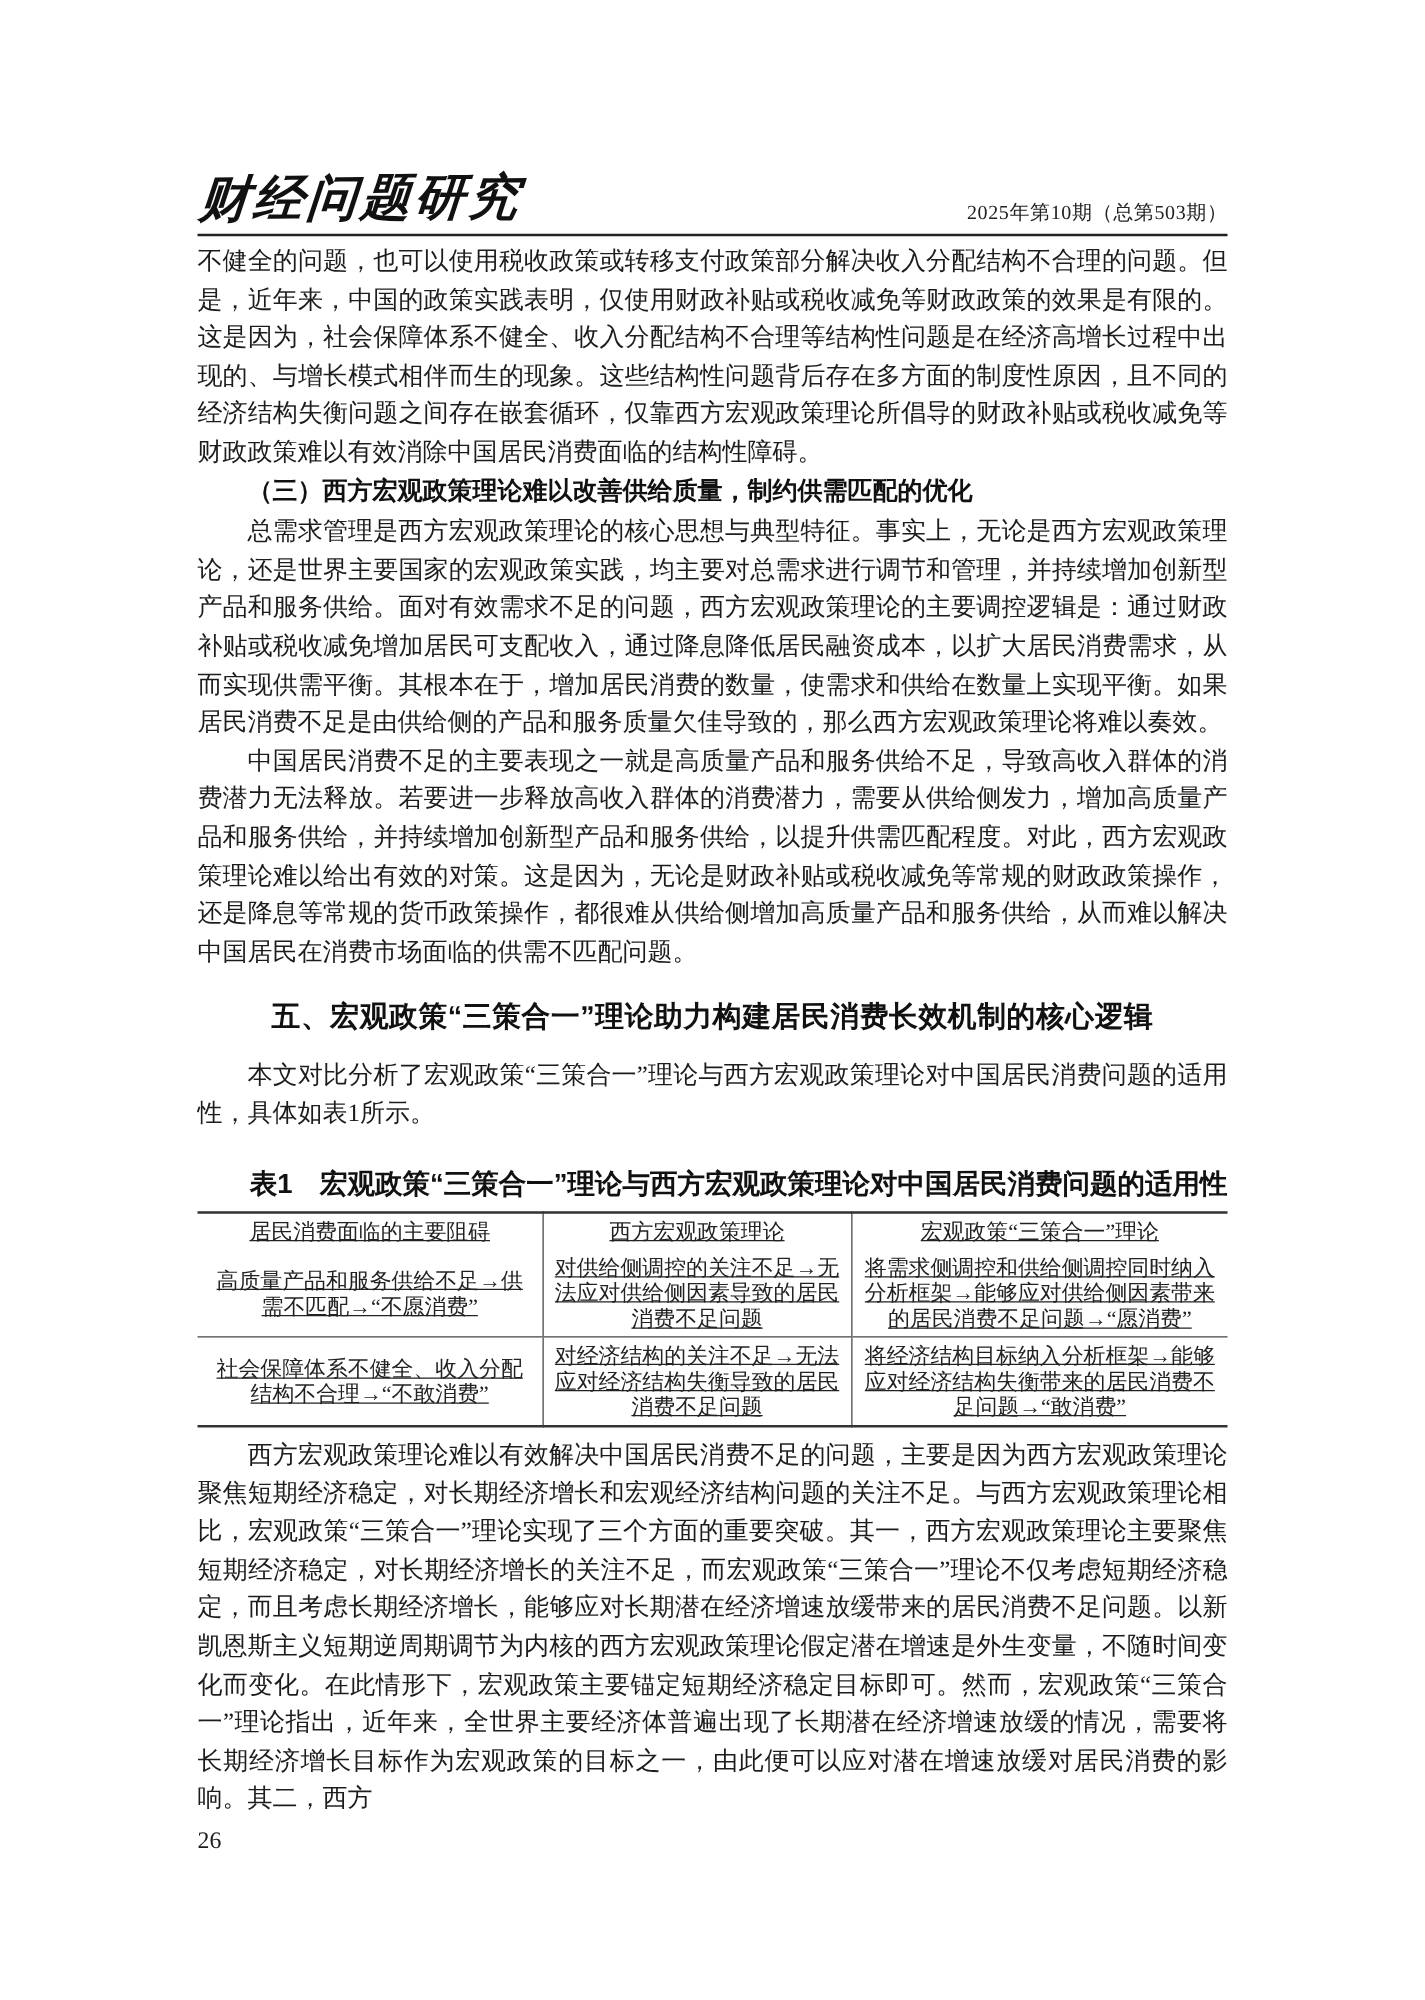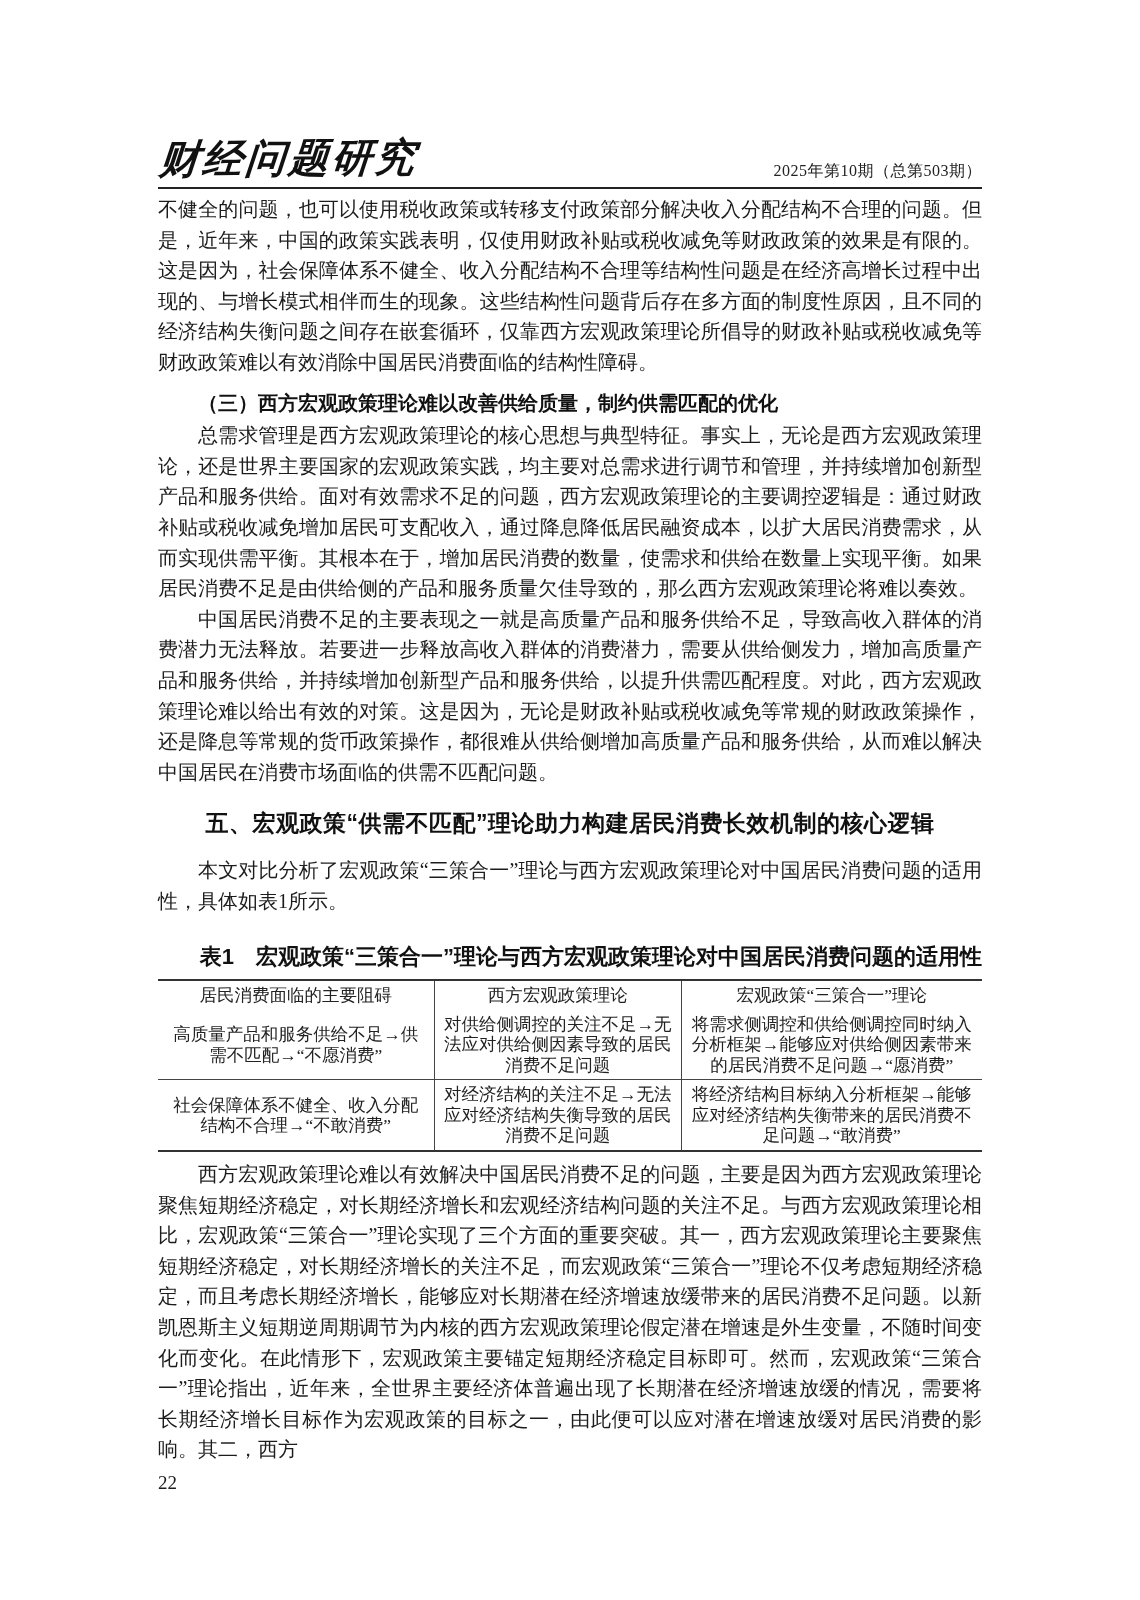--- a/index.html
+++ b/index.html
@@ -41,21 +41,21 @@
     font-size: 20px; line-height: 30.6px;
     text-align: justify; text-justify: inter-ideograph;
     text-indent: 2em;
     color: #1c1c1c;
   }
   .body-para.no-indent { text-indent: 0; }
   .subsection-heading {
     font-family: "Liberation Sans", sans-serif;
     font-size: 20px; font-weight: bold; line-height: 30.6px;
     text-indent: 2em; color: #111;
-    margin-top: 10px; margin-bottom: 2px;
+    margin-top: 0; margin-bottom: 2px;
   }
   .section-heading {
     font-family: "Liberation Sans", sans-serif;
     font-size: 23px; font-weight: bold; text-align: center;
     color: #111;
     margin-top: 21px; margin-bottom: 16px;
     letter-spacing: 0.5px;
   }
   
   .table-caption {
@@ -71,20 +71,21 @@
     border-bottom: 2.5px solid #333;
     font-size: 17.5px; line-height: 20.5px;
     color: #222;
     table-layout: fixed;
   }
   table.comparison-table th,
   table.comparison-table td {
     text-align: center; vertical-align: middle;
     font-weight: normal;
     padding: 4px 8px;
+    text-decoration: underline;
   }
   table.comparison-table th { padding: 4px 8px; }
   table.comparison-table tr { border-bottom: 1.5px solid #444; }
   table.comparison-table tr:last-child { border-bottom: none; }
   table.comparison-table th + th,
   table.comparison-table td + td { border-left: 1.5px solid #444; }
   col.c1 { width: 33.5%; }
   col.c2 { width: 30.0%; }
   col.c3 { width: 36.5%; }
   .after-table { margin-top: 7px; }
@@ -108,21 +109,21 @@
 
   <main>
     <p class="body-para no-indent">不健全的问题，也可以使用税收政策或转移支付政策部分解决收入分配结构不合理的问题。但是，近年来，中国的政策实践表明，仅使用财政补贴或税收减免等财政政策的效果是有限的。这是因为，社会保障体系不健全、收入分配结构不合理等结构性问题是在经济高增长过程中出现的、与增长模式相伴而生的现象。这些结构性问题背后存在多方面的制度性原因，且不同的经济结构失衡问题之间存在嵌套循环，仅靠西方宏观政策理论所倡导的财政补贴或税收减免等财政政策难以有效消除中国居民消费面临的结构性障碍。</p>
 
     <h3 class="subsection-heading">（三）西方宏观政策理论难以改善供给质量，制约供需匹配的优化</h3>
 
     <p class="body-para">总需求管理是西方宏观政策理论的核心思想与典型特征。事实上，无论是西方宏观政策理论，还是世界主要国家的宏观政策实践，均主要对总需求进行调节和管理，并持续增加创新型产品和服务供给。面对有效需求不足的问题，西方宏观政策理论的主要调控逻辑是：通过财政补贴或税收减免增加居民可支配收入，通过降息降低居民融资成本，以扩大居民消费需求，从而实现供需平衡。其根本在于，增加居民消费的数量，使需求和供给在数量上实现平衡。如果居民消费不足是由供给侧的产品和服务质量欠佳导致的，那么西方宏观政策理论将难以奏效。</p>
 
     <p class="body-para">中国居民消费不足的主要表现之一就是高质量产品和服务供给不足，导致高收入群体的消费潜力无法释放。若要进一步释放高收入群体的消费潜力，需要从供给侧发力，增加高质量产品和服务供给，并持续增加创新型产品和服务供给，以提升供需匹配程度。对此，西方宏观政策理论难以给出有效的对策。这是因为，无论是财政补贴或税收减免等常规的财政政策操作，还是降息等常规的货币政策操作，都很难从供给侧增加高质量产品和服务供给，从而难以解决中国居民在消费市场面临的供需不匹配问题。</p>
 
-    <h2 class="section-heading">五、宏观政策“供需不匹配”理论助力构建居民消费长效机制的核心逻辑</h2>
+    <h2 class="section-heading">五、宏观政策“三策合一”理论助力构建居民消费长效机制的核心逻辑</h2>
 
     <p class="body-para">本文对比分析了宏观政策“三策合一”理论与西方宏观政策理论对中国居民消费问题的适用性，具体如表1所示。</p>
 
     <div class="table-caption">表1　宏观政策“三策合一”理论与西方宏观政策理论对中国居民消费问题的适用性</div>
 
     <table class="comparison-table">
       <colgroup>
           <col class="c1">
           <col class="c2">
           <col class="c3">
@@ -143,16 +144,16 @@
         <tr>
           <td>社会保障体系不健全、收入分配结构不合理→“不敢消费”</td>
           <td>对经济结构的关注不足→无法应对经济结构失衡导致的居民消费不足问题</td>
           <td>将经济结构目标纳入分析框架→能够应对经济结构失衡带来的居民消费不足问题→“敢消费”</td>
         </tr>
       </tbody>
     </table>
 
     <p class="body-para after-table">西方宏观政策理论难以有效解决中国居民消费不足的问题，主要是因为西方宏观政策理论聚焦短期经济稳定，对长期经济增长和宏观经济结构问题的关注不足。与西方宏观政策理论相比，宏观政策“三策合一”理论实现了三个方面的重要突破。其一，西方宏观政策理论主要聚焦短期经济稳定，对长期经济增长的关注不足，而宏观政策“三策合一”理论不仅考虑短期经济稳定，而且考虑长期经济增长，能够应对长期潜在经济增速放缓带来的居民消费不足问题。以新凯恩斯主义短期逆周期调节为内核的西方宏观政策理论假定潜在增速是外生变量，不随时间变化而变化。在此情形下，宏观政策主要锚定短期经济稳定目标即可。然而，宏观政策“三策合一”理论指出，近年来，全世界主要经济体普遍出现了长期潜在经济增速放缓的情况，需要将长期经济增长目标作为宏观政策的目标之一，由此便可以应对潜在增速放缓对居民消费的影响。其二，西方</p>
 
-    <div class="page-number">22</div>
+    <div class="page-number">26</div>
   </main>
 
 </div>
 
 </body></html>

